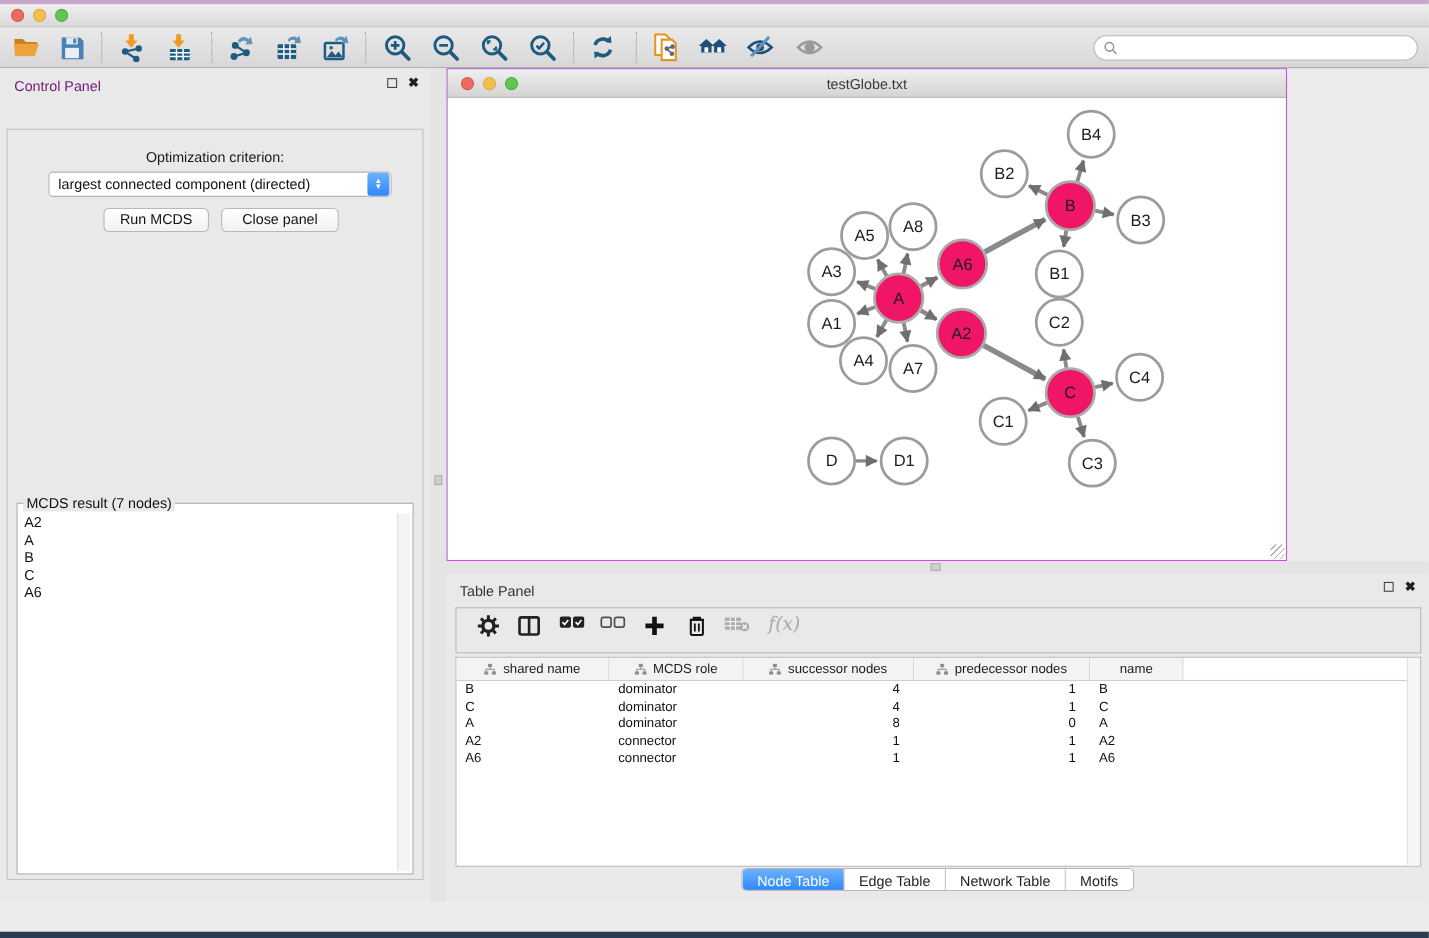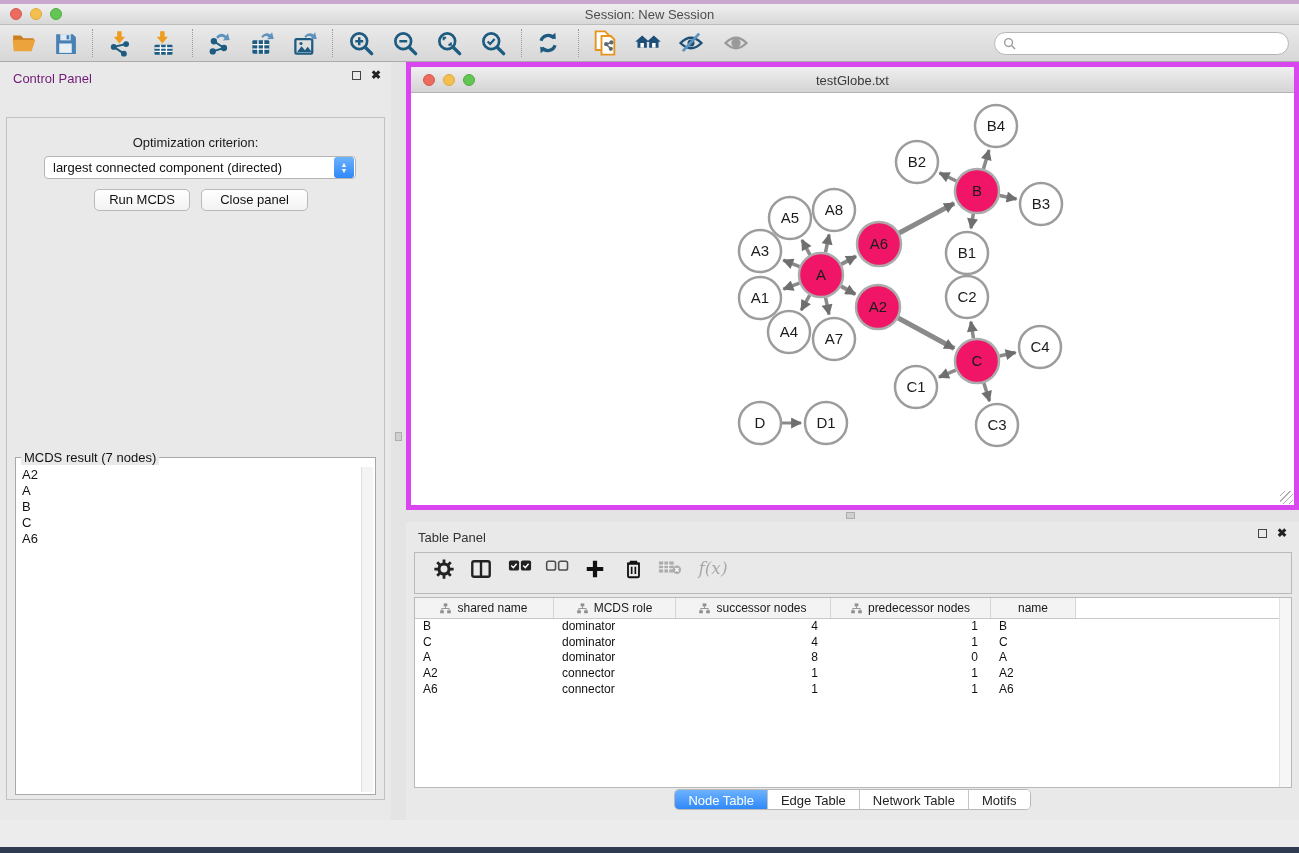--- a/index.html
+++ b/index.html
@@ -47,21 +47,21 @@
   .result-item { font-size:13px; color:#111; padding:0 4px; height:16px; line-height:16px; }
   .result-scroll { position:absolute; right:2px; top:9px; bottom:2px; width:12px; background:#F4F4F4; border-left:1px solid #E0E0E0; }
 
   
   .v-divider { position:absolute; left:391px; top:62px; width:15px; height:758px; background:#E4E4E4; }
   .v-handle { position:absolute; left:4px; top:370px; width:7px; height:9px; background:#D0D0D0; border:1px solid #ADADAD; }
   .h-divider { position:absolute; left:406px; top:510px; width:893px; height:12px; background:#E4E4E4; }
   .h-handle { position:absolute; left:440px; top:2px; width:9px; height:7px; background:#D0D0D0; border:1px solid #ADADAD; }
 
   
-  .net-window { position:absolute; left:406px; top:62px; width:893px; height:448px; border:5px solid #d946ef; background:#86efac; }
+  .net-window { position:absolute; left:406px; top:62px; width:764px; height:448px; border:1px solid #d946ef; background:#86efac; }
   .net-titlebar { position:absolute; left:0; top:0; width:100%; height:26px; background:linear-gradient(#EFEFEF,#D4D4D4); border-bottom:1px solid #B3B3B3; }
   .net-titlebar .title { position:absolute; left:0; right:0; top:6px; text-align:center; font-size:13px; color:#3A3A3A; }
   .net-lights { position:absolute; left:12px; top:7px; display:flex; gap:8px; }
   .net-canvas { position:absolute; left:0; top:26px; right:0; bottom:0; background:#FFF; overflow:hidden;padding-left:45px; }
   .net-grip { position:absolute; right:1px; bottom:1px; width:13px; height:13px;
     background:repeating-linear-gradient(135deg, transparent 0 3px, #AFAFAF 3px 4px); }
 
   
   .table-panel { position:absolute; left:406px; top:522px; width:893px; height:298px; background:#E9E9E9; }
   .tp-title { position:absolute; left:12px; top:8px; font-size:13px; color:#333; }
@@ -93,21 +93,20 @@
 
 <div class="app">
 
   <div class="purple-strip"></div>
   <div class="titlebar">
     <div class="lights">
       <span class="light red"></span>
       <span class="light yellow"></span>
       <span class="light green"></span>
     </div>
-    <div class="title">Session: New Session</div>
   </div>
 
   <div class="toolbar">
 
     <div class="tb-btn" style="left:8px;">
       <svg width="26" height="26" viewBox="0 0 24 24">
         <path d="M2 5 h7 l2.5 2.5 H21 v4 H2 z" fill="#C97E20"></path>
         <path d="M1.5 9 h21 L19 19.5 H2.5 z" fill="#EDA33C"></path>
       </svg>
     </div>

